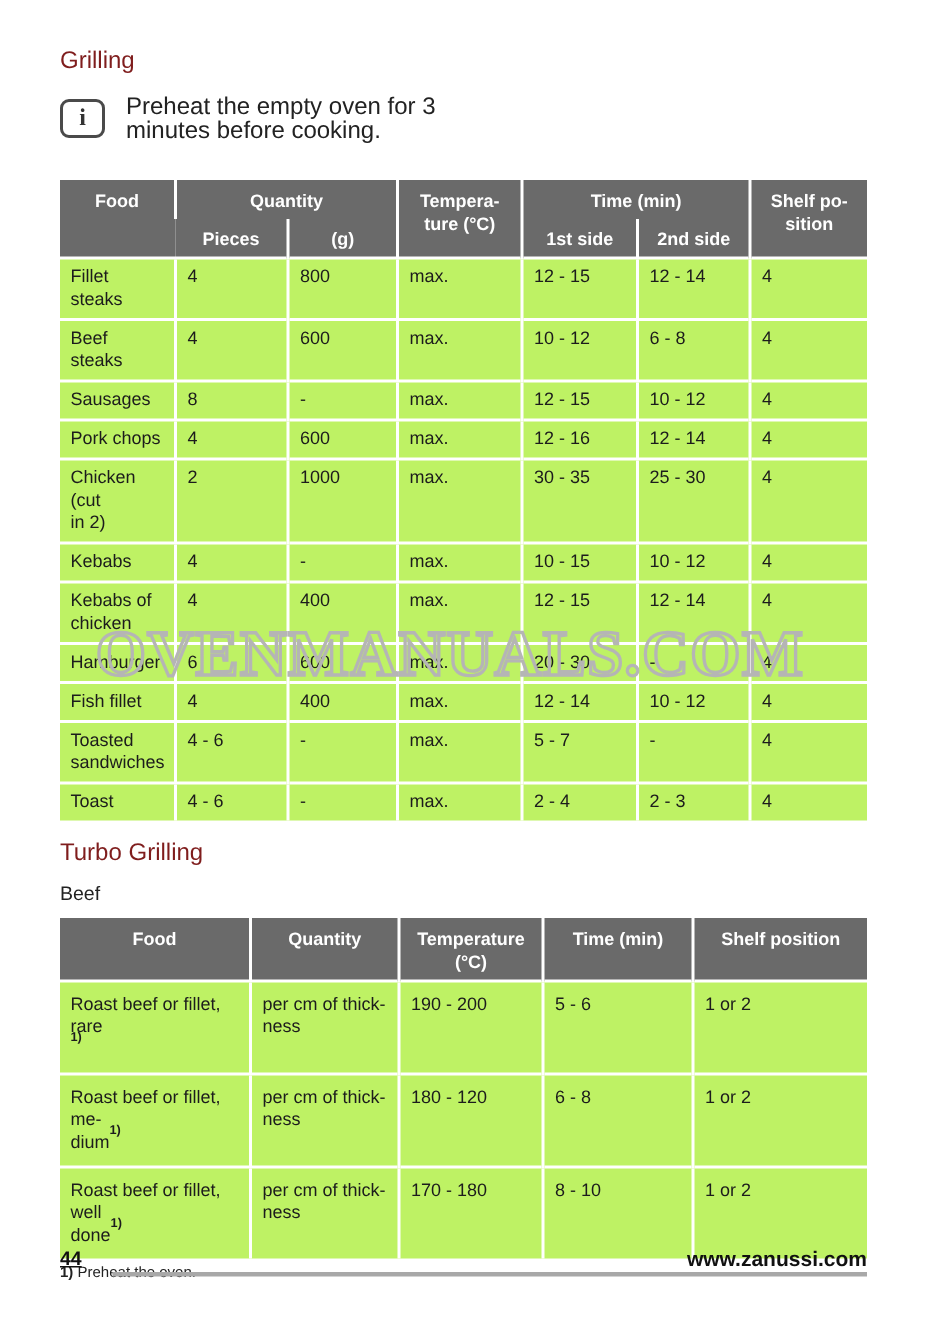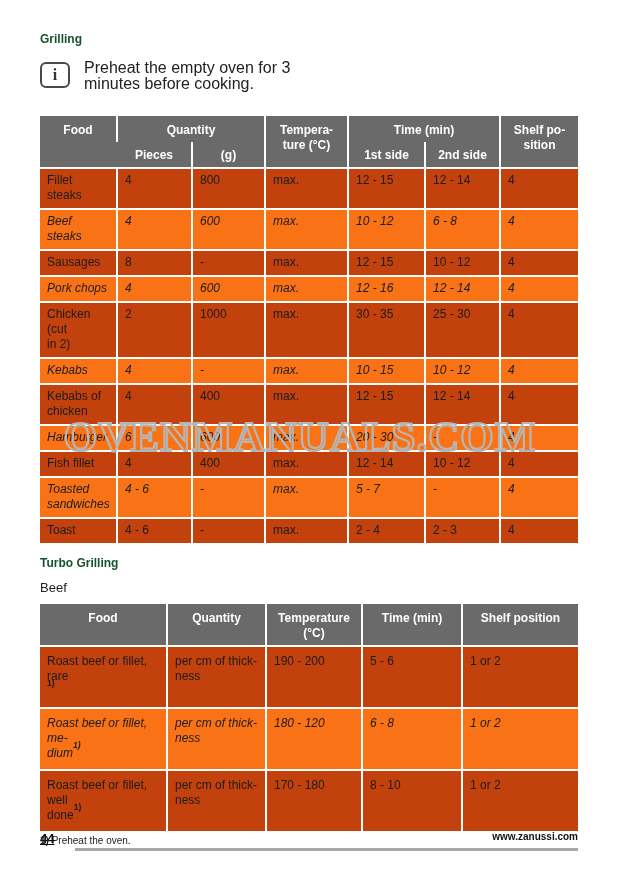--- a/index.html
+++ b/index.html
@@ -9,23 +9,23 @@
     width: 620px;
     height: 880px;
     background: #ffffff;
     font-family: "Liberation Sans", sans-serif;
     color: #1a1a1a;
     overflow: hidden;
   }
   .content { padding: 32px 42px 0 40px; }
 
   h2.section-title {
-    font-size: 12px;
-    font-weight: bold;
-    color: #14532d;
+    font-size: 16px;
+    font-weight: normal;
+    color: #7f1d1d;
     margin-bottom: 14px;
   }
   .info-note { display: flex; gap: 14px; margin-bottom: 24px; }
   .info-icon {
     width: 30px; height: 26px;
     border: 2px solid #4a4a4a;
     border-radius: 6px;
     display: flex; align-items: center; justify-content: center;
     flex: 0 0 auto;
     margin-top: 2px;
@@ -65,22 +65,22 @@
   table.cook th + th, table.cook td + td { border-left: 2px solid #ffffff; }
   table.cook td {
     padding: 4px 7px 5px;
     line-height: 15px;
     vertical-align: top;
     text-align: left;
     border-top: 2px solid #ffffff;
     white-space: pre-line;
     color: #1c1c1c;
   }
-  tr.row-light td { background: #c2410c; }
-  tr.row-dark td { background: #f97316; font-style: italic; }
+  tr.row-light td { background: #bef264; }
+  tr.row-dark td { background: #bef264; }
 
   table.cook2 td { padding: 7px 7px 8px; }
   sup.fn {
     font-size: 8.5px;
     font-weight: bold;
     position: relative;
     top: -4px;
     line-height: 0;
   }
 
@@ -116,21 +116,21 @@
     right: 42px;
     top: 829px;
     height: 26px;
   }
   .page-number {
     position: absolute; left: 0; top: 2px;
     font-size: 13px; font-weight: bold; color: #111; text-decoration: underline;
   }
   .site-url {
     position: absolute; right: 0; top: 2px;
-    font-size: 10px; font-weight: bold; color: #111; text-align: right;
+    font-size: 14px; font-weight: bold; color: #111; text-align: right;
   }
   .footer-rule {
     position: absolute; left: 35px; right: 0; top: 19px;
     height: 3px; background: #a8a8a8;
   }
 </style>
 </head>
 <body>
 
 <div class="page">

